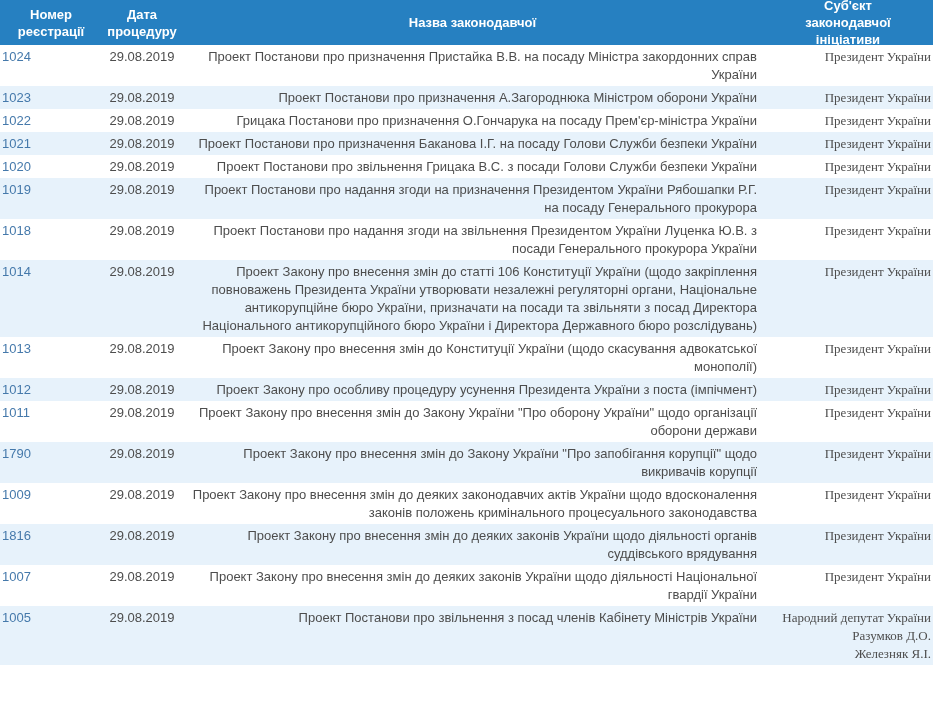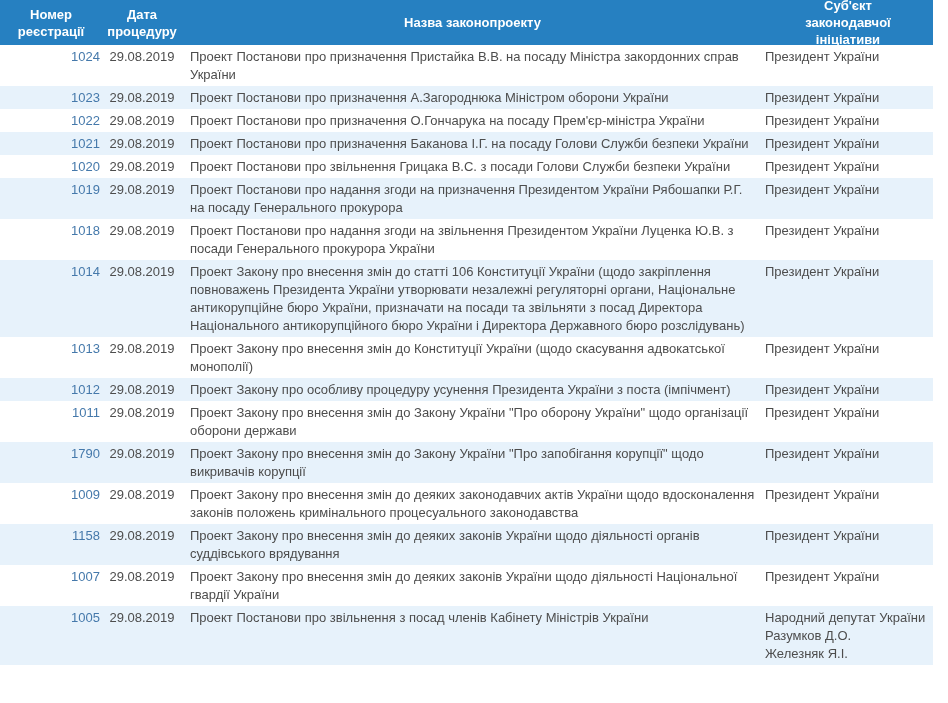--- a/index.html
+++ b/index.html
@@ -44,25 +44,25 @@
     line-height:17px;
     white-space:pre-line;
   }
   tbody tr:nth-child(odd){background:var(--row-bg);}
   tbody tr:nth-child(even){background:var(--row-alt-bg);}
   tbody td{
     vertical-align:top;
     line-height:18px;
     padding:3px 8px 2px;
   }
-  td.c-num{text-align:right;padding-left:2px;padding-right:2px;}
+  td.c-num{text-align:left;padding-left:2px;padding-right:2px;}
   td.c-num a{color:var(--link);text-decoration:none;}
   td.c-date{text-align:center;padding-left:2px;padding-right:2px;white-space:nowrap;margin-left:44px;}
-  td.c-title{text-align:left;padding:3px 6px 2px 8px;margin-top:40px;}
-  td.c-subj{text-align:left;padding:3px 2px 2px;white-space:pre-line;}
+  td.c-title{text-align:right;padding:3px 6px 2px 8px;margin-top:40px;}
+  td.c-subj{text-align:right;padding:3px 2px 2px;white-space:pre-line;font-family:Liberation Serif, serif;}
 </style>
 </head>
 <body>
 
 <table class="bills-table">
   <colgroup>
     <col class="col-number">
       <col class="col-date">
       <col class="col-title">
       <col class="col-subject">
@@ -71,21 +71,21 @@
     <tr>
       <th>
         <div class="th-inner">Номер
 реєстрації</div>
       </th>
       <th>
         <div class="th-inner">Дата
 процедуру</div>
       </th>
       <th>
-        <div class="th-inner">Назва законопроекту</div>
+        <div class="th-inner">Назва законодавчої</div>
       </th>
       <th>
         <div class="th-inner">Суб'єкт
 законодавчої
 ініціативи</div>
       </th>
     </tr>
   </thead>
   <tbody>
   <tr>
@@ -104,21 +104,21 @@
     <td class="c-date">29.08.2019</td>
     <td class="c-title">Проект Постанови про призначення А.Загороднюка Міністром оборони України</td>
     <td class="c-subj">Президент України</td>
   </tr>
 
   <tr>
     <td class="c-num">
       <a href="#">1022</a>
     </td>
     <td class="c-date">29.08.2019</td>
-    <td class="c-title">Проект Постанови про призначення О.Гончарука на посаду Прем'єр-міністра України</td>
+    <td class="c-title">Грицака Постанови про призначення О.Гончарука на посаду Прем'єр-міністра України</td>
     <td class="c-subj">Президент України</td>
   </tr>
 
   <tr>
     <td class="c-num">
       <a href="#">1021</a>
     </td>
     <td class="c-date">29.08.2019</td>
     <td class="c-title">Проект Постанови про призначення Баканова І.Г. на посаду Голови Служби безпеки України</td>
     <td class="c-subj">Президент України</td>
@@ -200,21 +200,21 @@
     <td class="c-num">
       <a href="#">1009</a>
     </td>
     <td class="c-date">29.08.2019</td>
     <td class="c-title">Проект Закону про внесення змін до деяких законодавчих актів України щодо вдосконалення законів положень кримінального процесуального законодавства</td>
     <td class="c-subj">Президент України</td>
   </tr>
 
   <tr>
     <td class="c-num">
-      <a href="#">1158</a>
+      <a href="#">1816</a>
     </td>
     <td class="c-date">29.08.2019</td>
     <td class="c-title">Проект Закону про внесення змін до деяких законів України щодо діяльності органів суддівського врядування</td>
     <td class="c-subj">Президент України</td>
   </tr>
 
   <tr>
     <td class="c-num">
       <a href="#">1007</a>
     </td>

